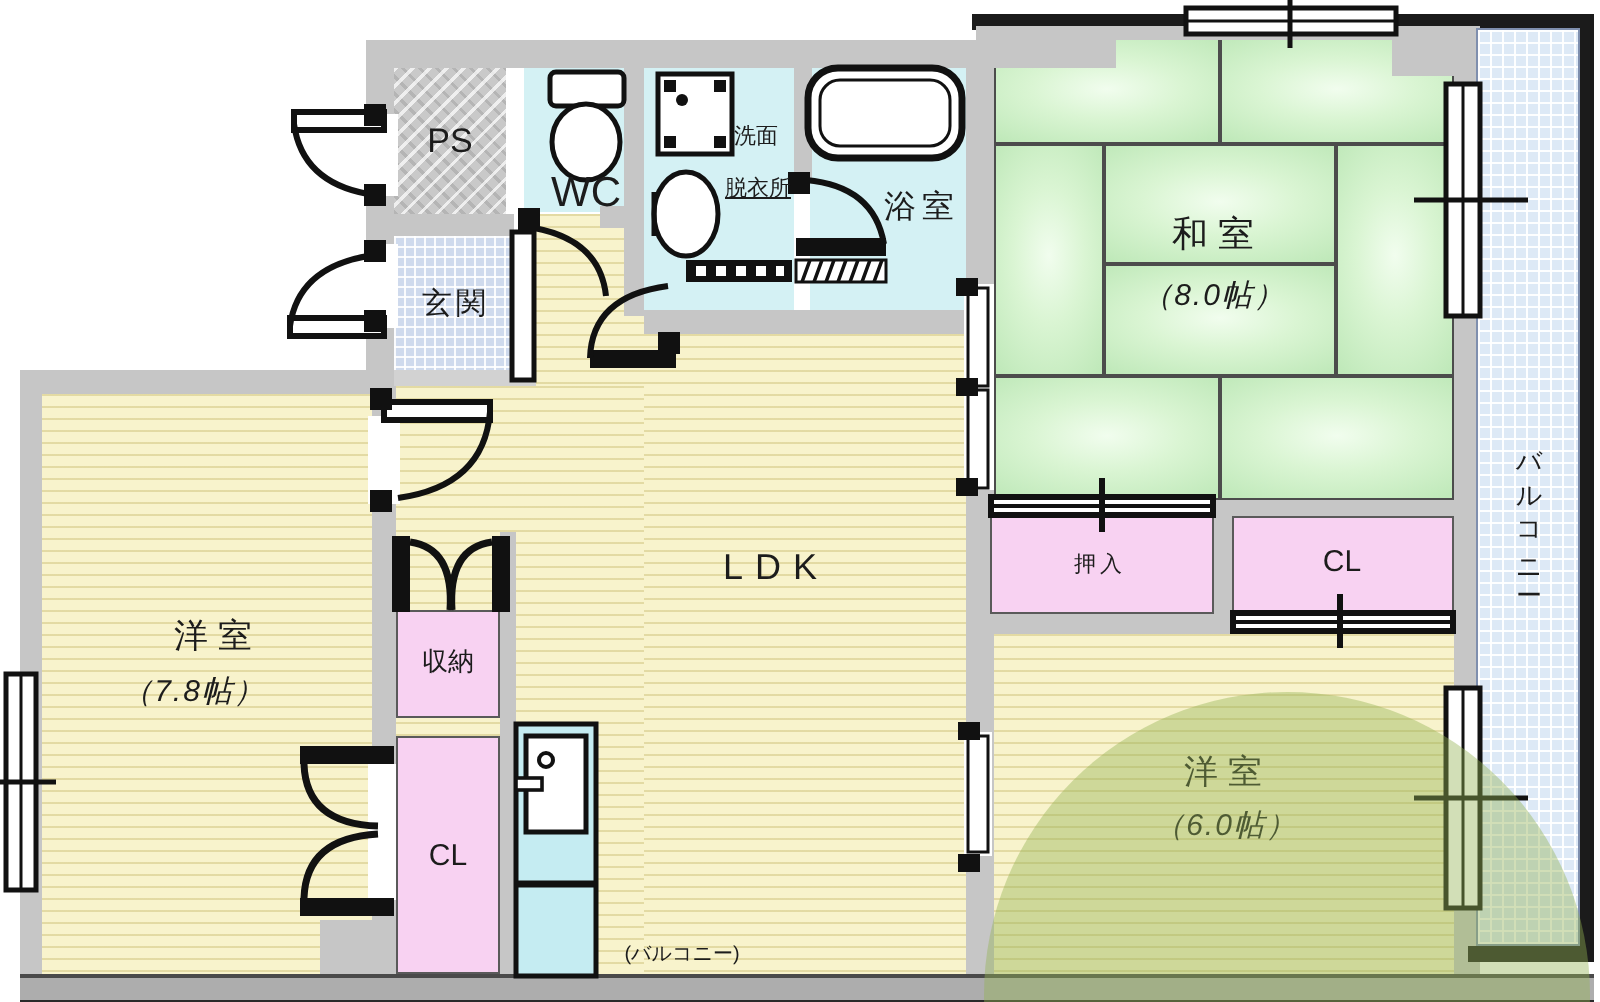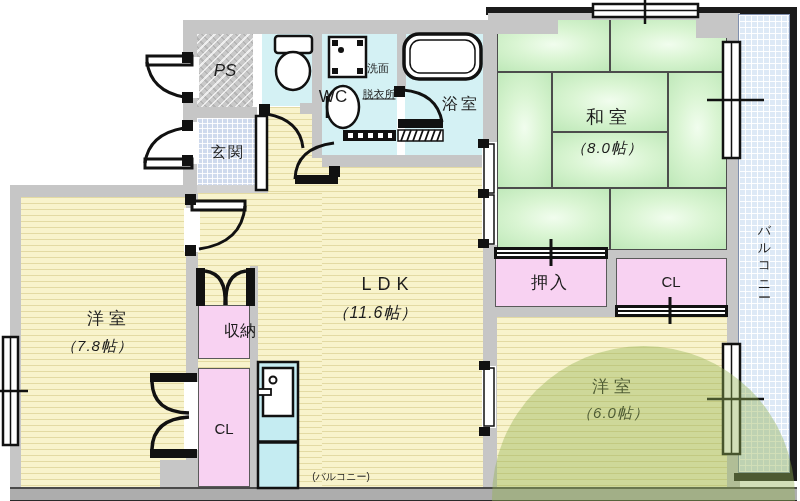--- a/index.html
+++ b/index.html
@@ -248,36 +248,35 @@
       <line x1="731.5" y1="344" x2="731.5" y2="454" stroke="#111" stroke-width="1.5"></line>
       <line x1="707" y1="399" x2="764" y2="399" stroke="#111" stroke-width="2.5"></line>
     </g>
     <g>
       <rect x="593" y="4" width="105" height="13" fill="#fff" stroke="#111" stroke-width="2.5"></rect>
       <line x1="593" y1="10.5" x2="698" y2="10.5" stroke="#111" stroke-width="1.5"></line>
       <line x1="645" y1="0" x2="645" y2="24" stroke="#111" stroke-width="2.5"></line>
     </g>
   </svg>
 
-  <div class="label" style="left:225px;top:71px;font-size:17px;font-style:italic;">PS</div>
-  <div class="label" style="left:293px;top:97px;font-size:17px;margin-left:40px;">WC</div>
+  <div class="label" style="left:225px;top:71px;font-size:17px;">PS</div>
+  <div class="label" style="left:293px;top:97px;font-size:21px;">WC</div>
   <div class="label" style="left:378px;top:68px;font-size:11px;">洗面</div>
   <div class="label" style="left:379px;top:94px;font-size:11px;text-decoration:underline;">脱衣所</div>
   <div class="label" style="left:461px;top:104px;font-size:16px;letter-spacing:3px;">浴室</div>
   <div class="label" style="left:228px;top:152px;font-size:15px;letter-spacing:2px;">玄関</div>
   <div class="label rm" style="left:609px;top:117px;">和室</div>
   <div class="label sz" style="left:607px;top:148px;">（8.0帖）</div>
   <div class="label" style="left:388px;top:284px;font-size:18px;letter-spacing:6px;text-align:center;">LDK</div>
-  <div class="label sz" style="left:375px;top:313px;font-size:16px;">（11.6帖）</div>
   <div class="label rm" style="left:109px;top:318px;font-size:17px;">洋室</div>
   <div class="label sz" style="left:97px;top:346px;">（7.8帖）</div>
   <div class="label rm" style="left:614px;top:386px;font-size:17px;">洋室</div>
   <div class="label sz" style="left:613px;top:413px;">（6.0帖）</div>
-  <div class="label" style="left:550px;top:282px;font-size:17px;letter-spacing:2px;">押入</div>
+  <div class="label" style="left:550px;top:282px;font-size:11px;letter-spacing:2px;">押入</div>
   <div class="label" style="left:671px;top:281px;font-size:15px;">CL</div>
-  <div class="label" style="left:240px;top:331px;font-size:16px;">収納</div>
+  <div class="label" style="left:224px;top:331px;font-size:13px;">収納</div>
   <div class="label" style="left:224px;top:428px;font-size:15px;">CL</div>
   <div class="label" style="left:341px;top:477px;font-size:10px;">(バルコニー)</div>
   <div class="label vtext" style="left:764px;top:255px;font-size:13px;">バルコニー</div>
 
   <div id="wm-circle"></div>
 
 </div>
 
 </body></html>

